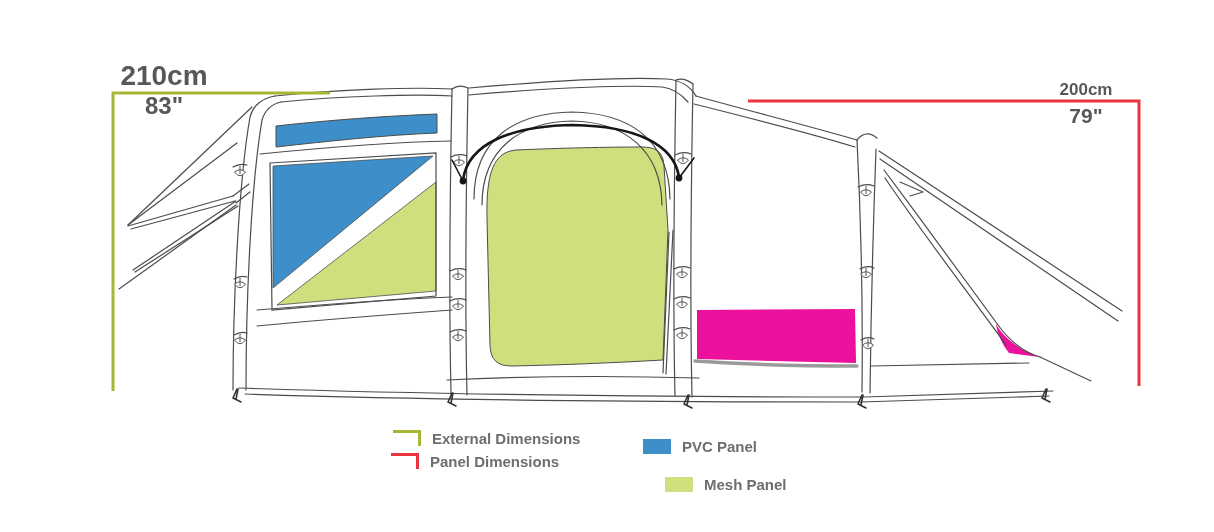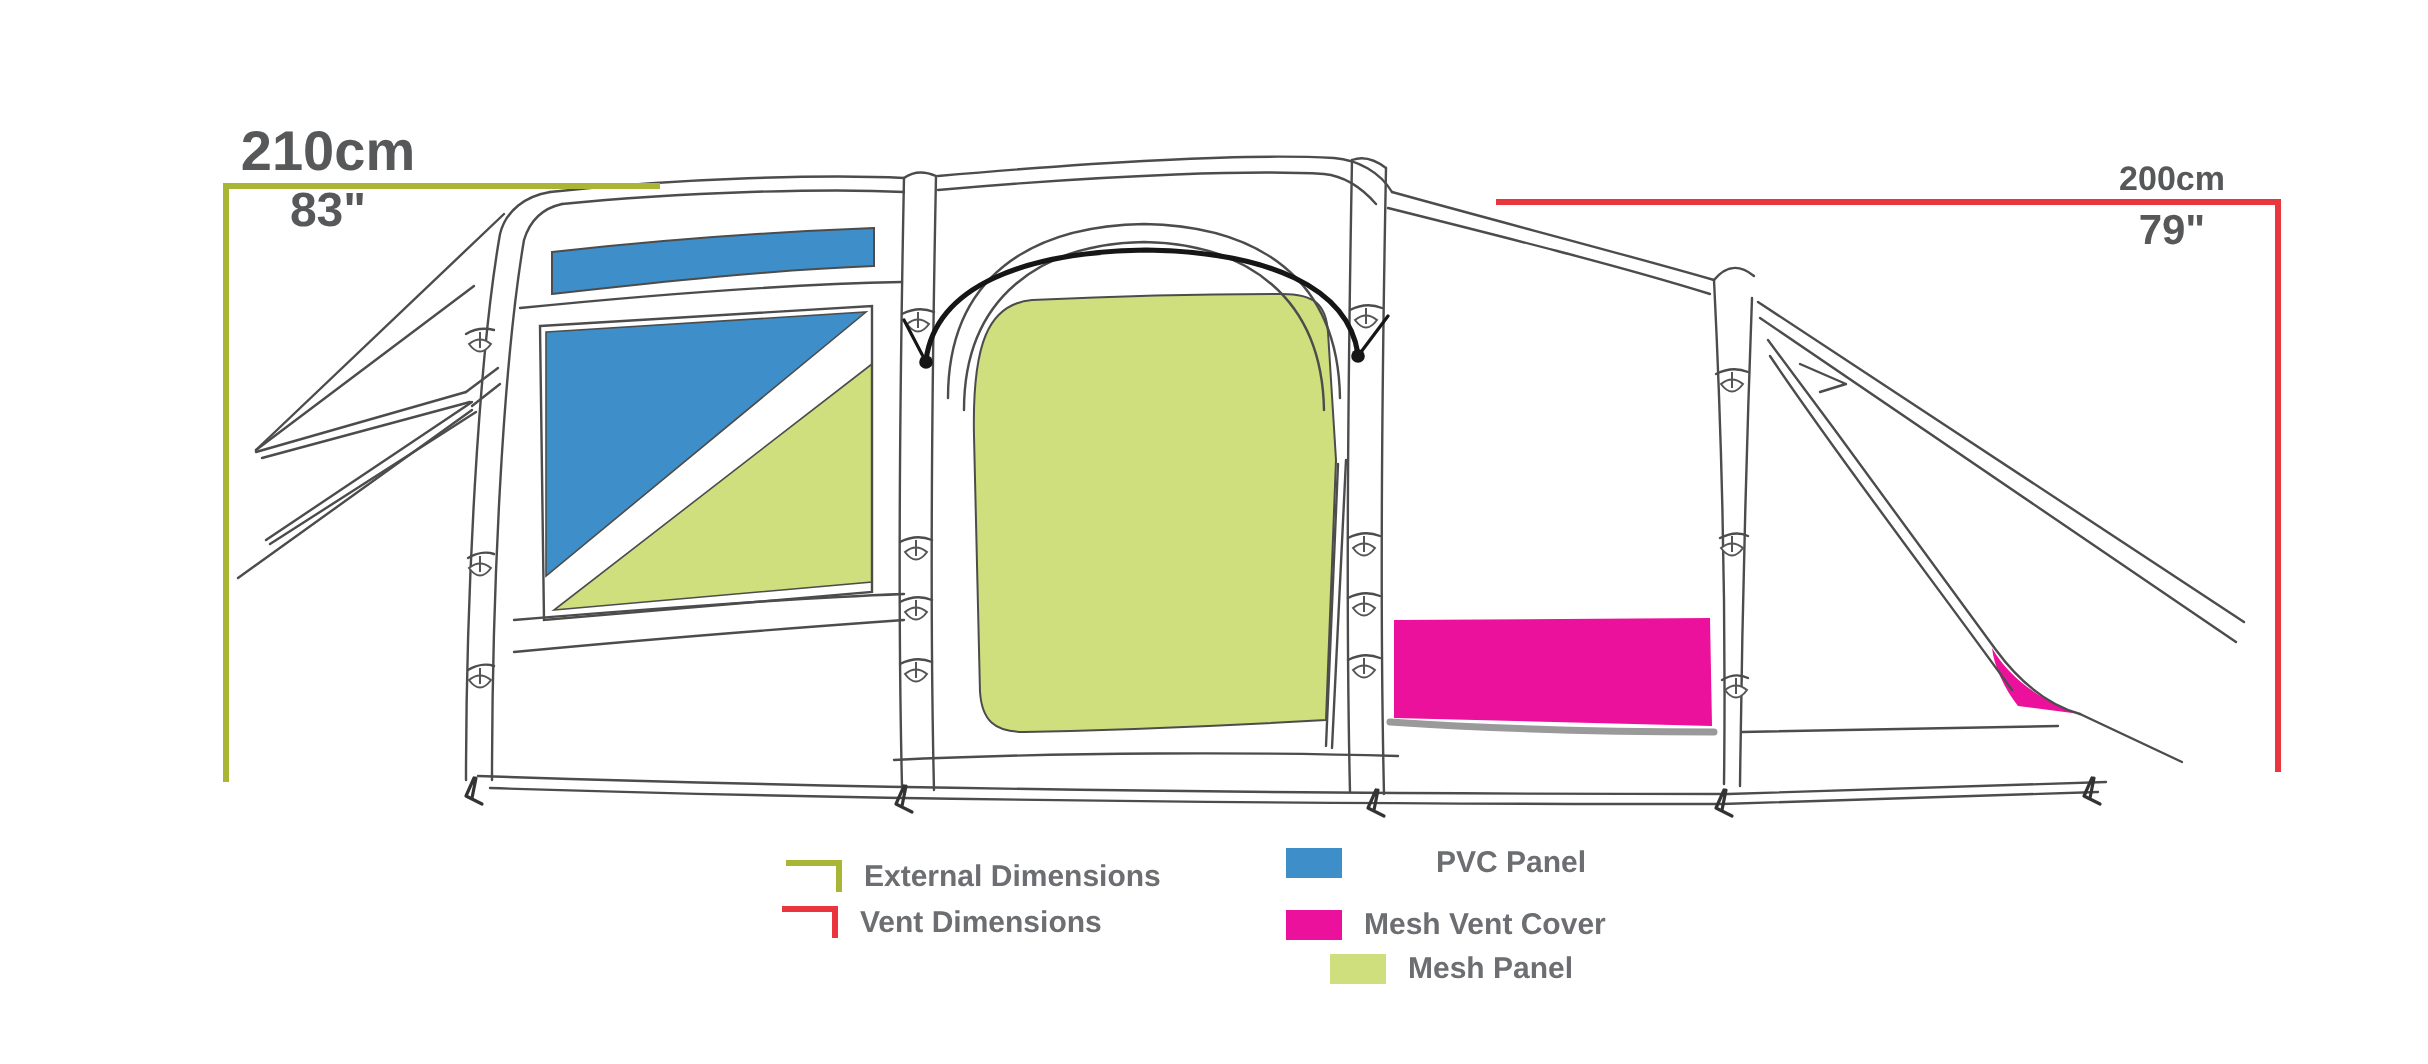--- a/index.html
+++ b/index.html
@@ -18,21 +18,21 @@
   #dim-inner .cm{font-size:17px;line-height:21px;}
   #dim-inner .in{font-size:21px;line-height:21px;margin-top:5px;}
   .leg-row{position:absolute;display:flex;align-items:flex-start;}
   .leg-label{font-weight:bold;color:#6d6e71;font-size:15px;line-height:20px;white-space:nowrap;}
   .bracket{width:25px;height:13px;border-top:3px solid #999;border-right:3px solid #999;margin-top:1px;}
   .bracket+.leg-label{margin-left:11px;}
   .swatch{width:28px;height:15px;margin-top:2px;background:#ccc;}
   .swatch+.leg-label{margin-left:11px;}
   #leg-ext{left:393px;top:429px;}
   #leg-inn{left:391px;top:452px;}
-  #leg-pvc{left:643px;top:422px;gap:36px;}
+  #leg-pvc{left:643px;top:437px;}
   #leg-vent{left:643px;top:453px;}
   #leg-mesh{left:643px;top:475px;padding-left:22px;}
 </style>
 </head>
 <body>
 
 <div class="stage">
 
   <svg width="1214" height="532" viewBox="0 0 1214 532">
     <defs>
@@ -166,28 +166,24 @@
     <span class="cm">200cm</span>
     <span class="in">79"</span>
   </div>
 
   <div class="leg-row" id="leg-ext">
     <span class="bracket" style="border-color: rgb(169, 181, 52);"></span>
     <span class="leg-label">External Dimensions</span>
   </div>
   <div class="leg-row" id="leg-inn">
     <span class="bracket" style="border-color: rgb(232, 53, 62);"></span>
-    <span class="leg-label">Vent Dimensions</span>
+    <span class="leg-label">Panel Dimensions</span>
   </div>
   <div class="leg-row" id="leg-pvc">
     <span class="swatch" style="background-color: rgb(62, 143, 201);"></span>
     <span class="leg-label">PVC Panel</span>
-  </div>
-  <div class="leg-row" id="leg-vent">
-    <span class="swatch" style="background-color: rgb(236, 17, 156);"></span>
-    <span class="leg-label">Mesh Vent Cover</span>
   </div>
   <div class="leg-row" id="leg-mesh">
     <span class="swatch" style="background-color: rgb(207, 223, 125);"></span>
     <span class="leg-label">Mesh Panel</span>
   </div>
 
 </div>
 
 </body></html>

